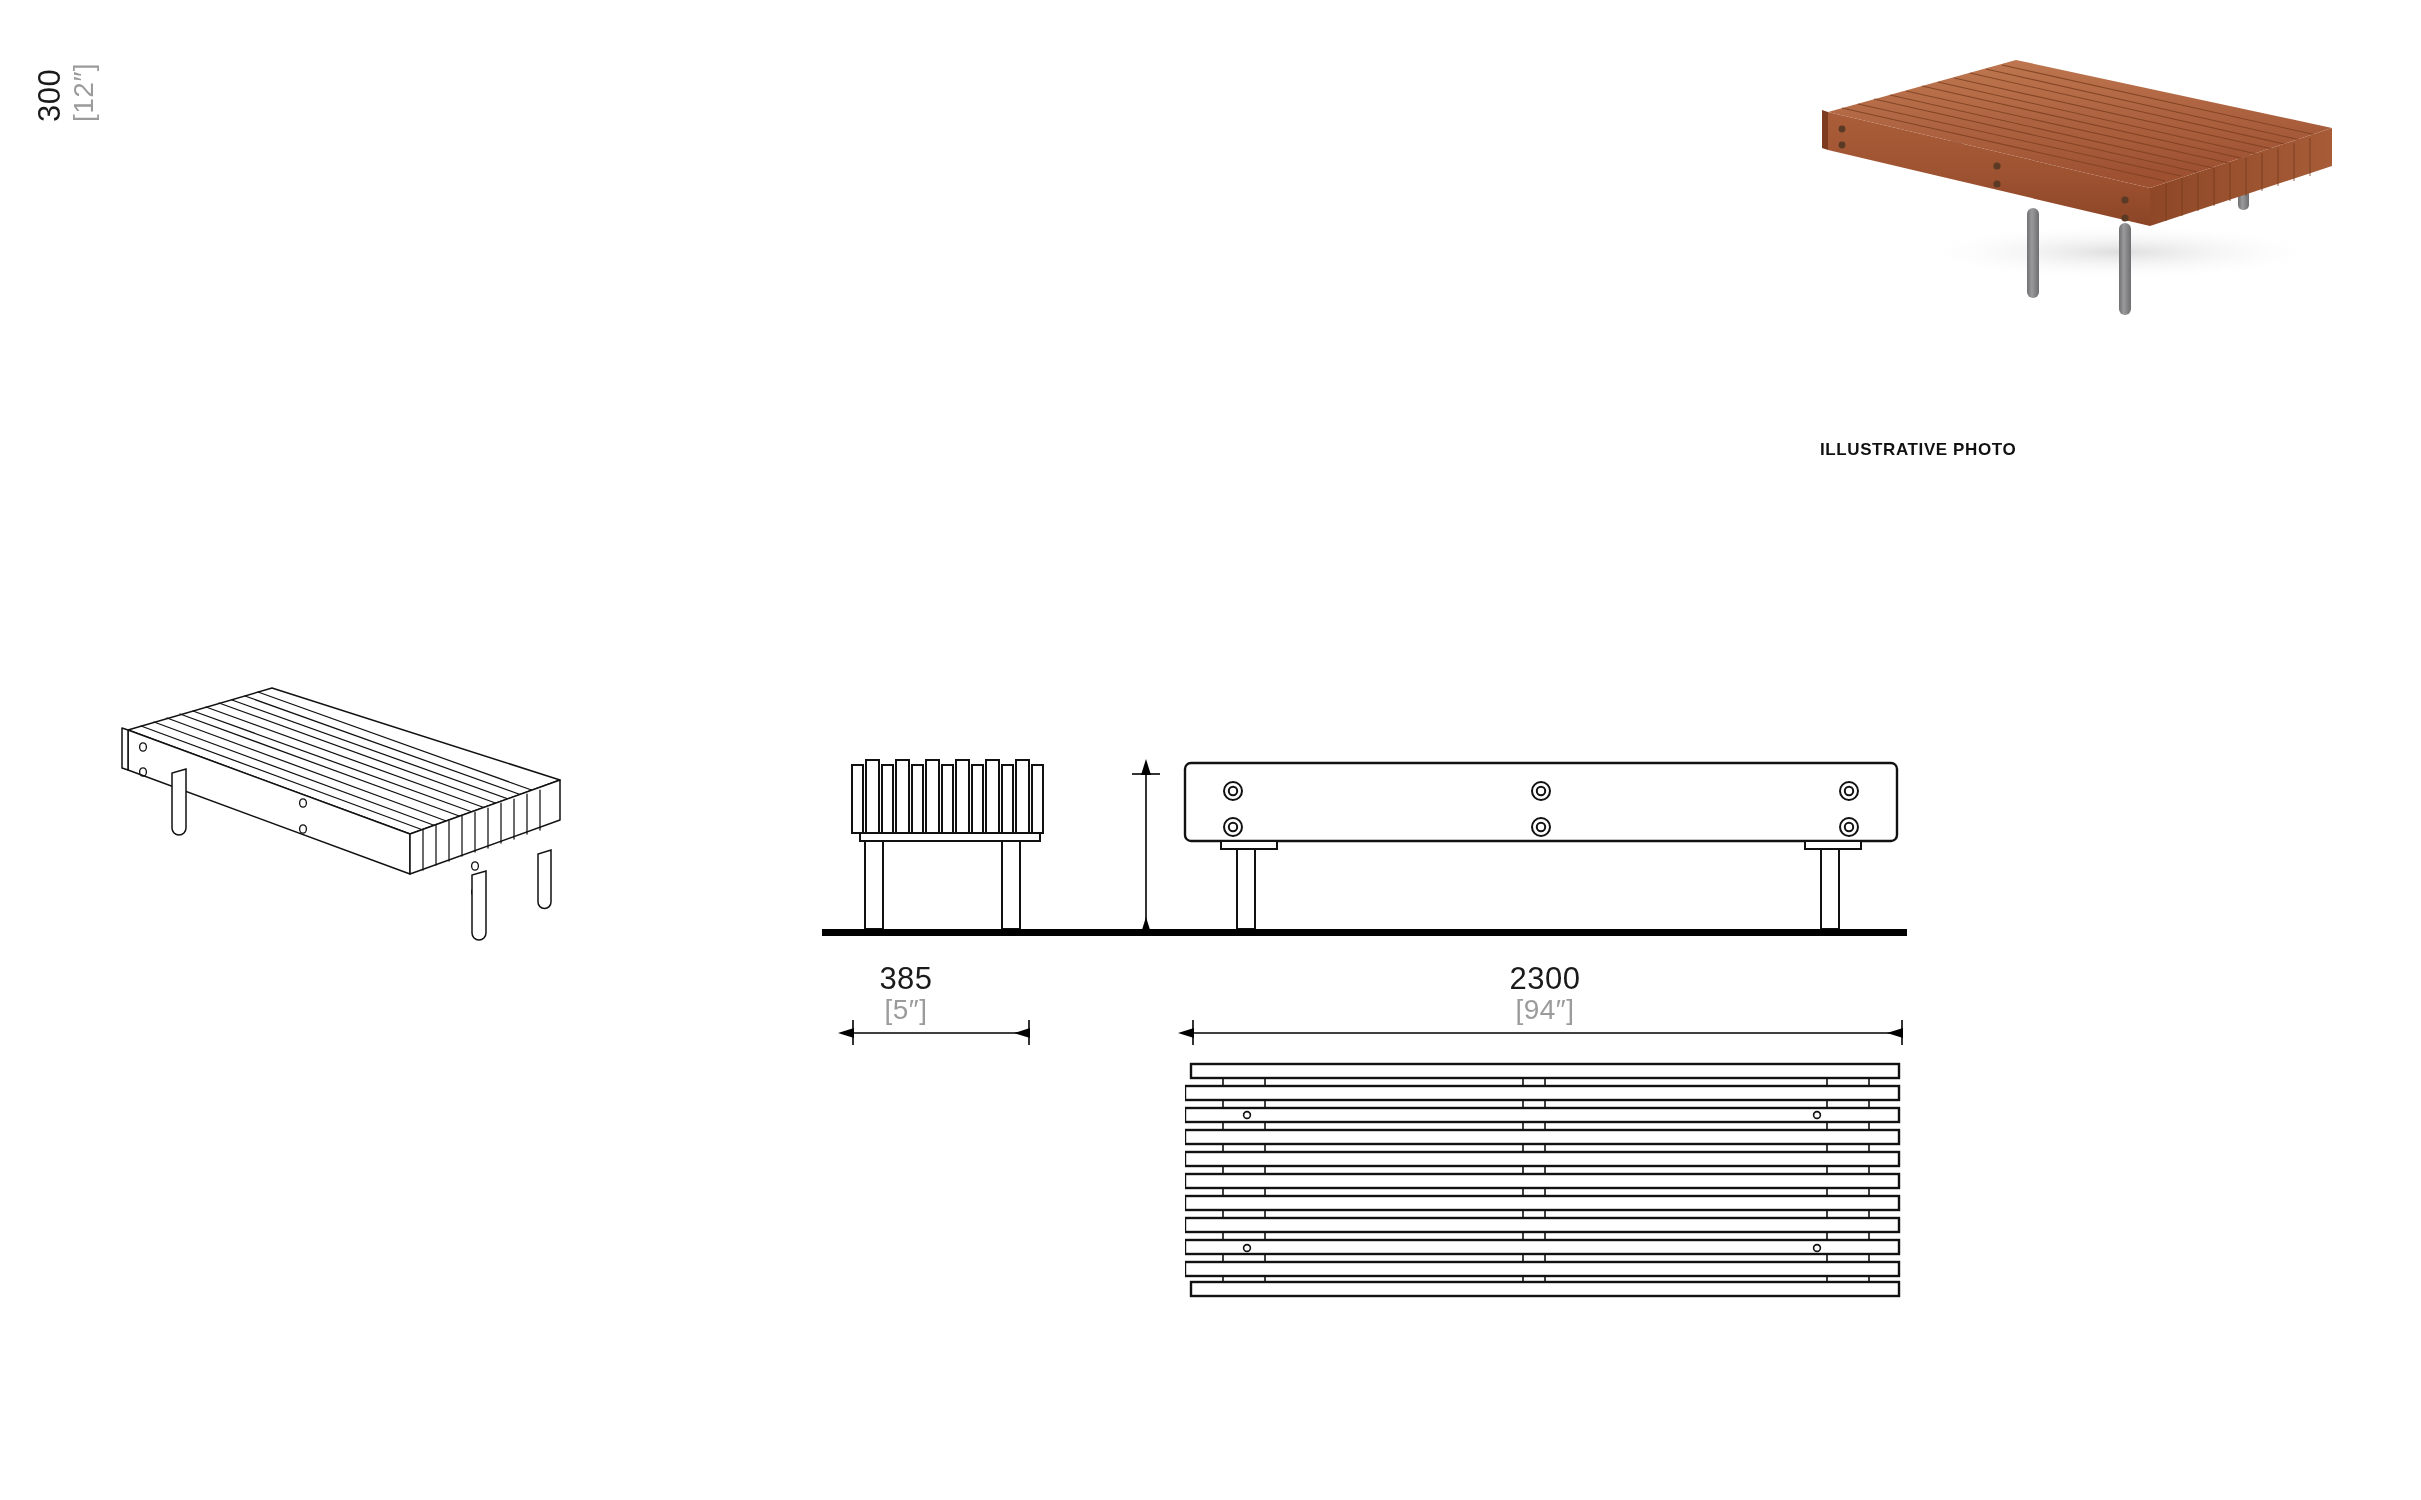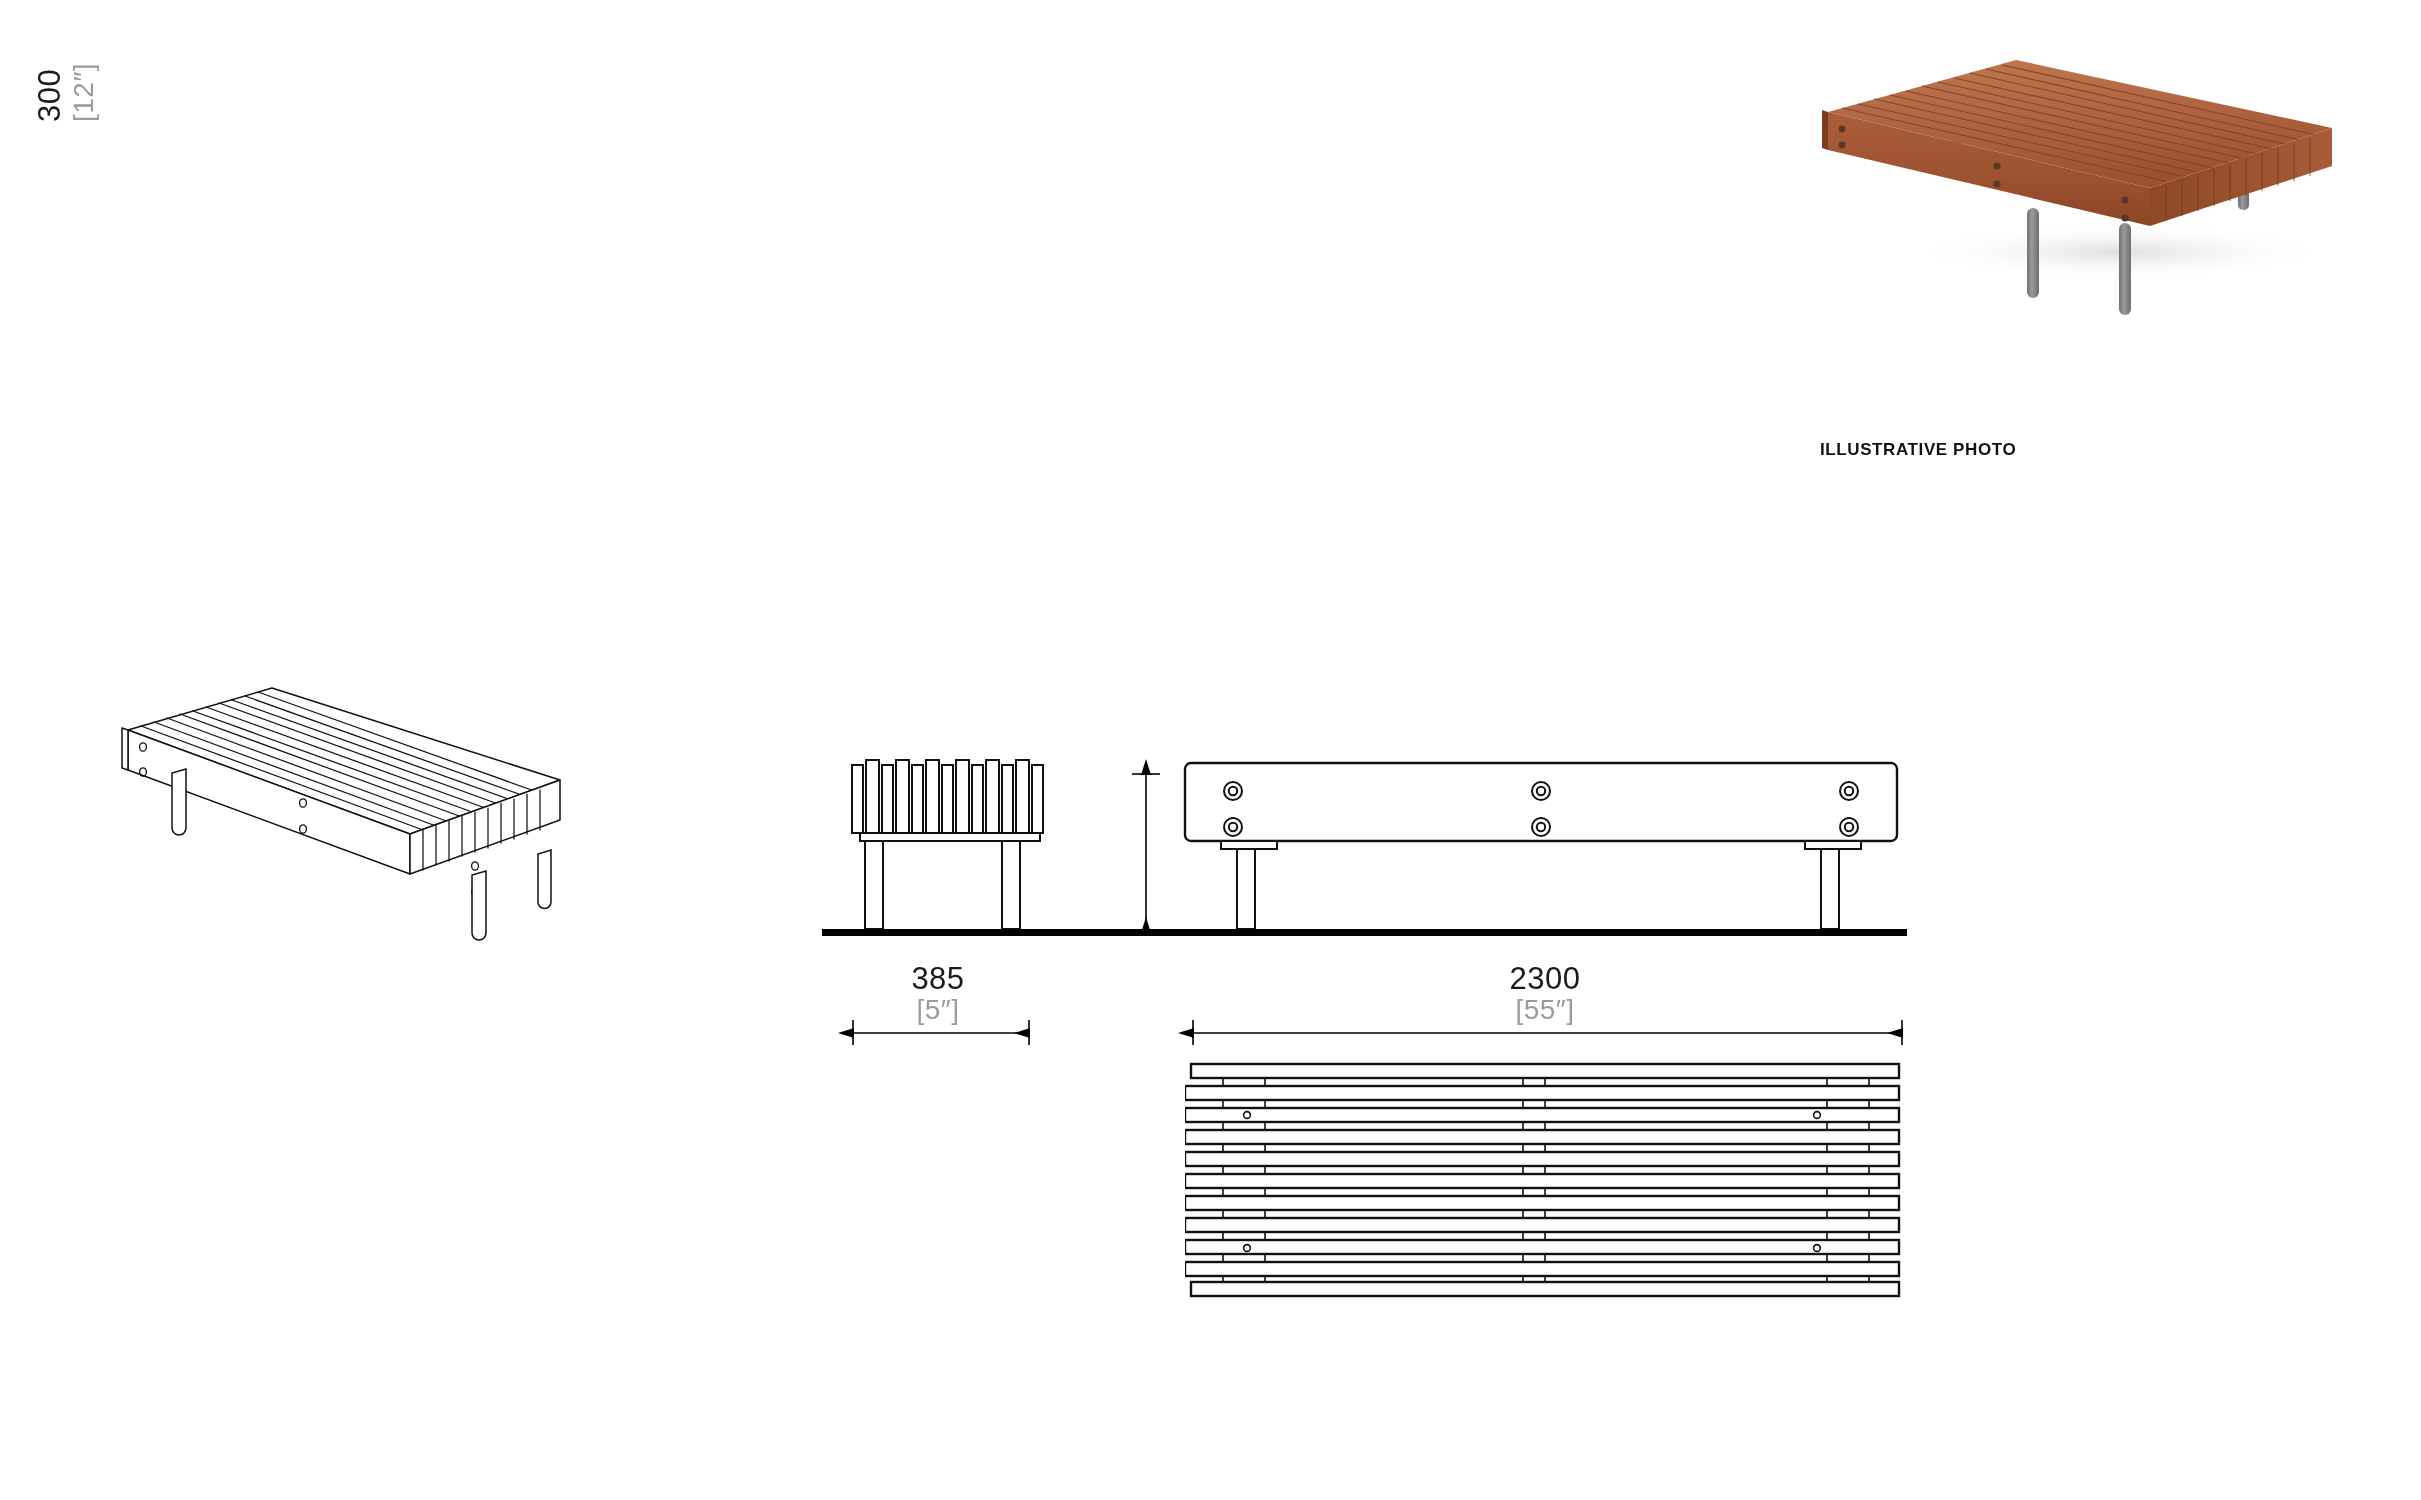--- a/index.html
+++ b/index.html
@@ -55,21 +55,21 @@
     font-family: "Liberation Sans", sans-serif;
     letter-spacing: 0.5px;
   }
   .dim-imperial {
     font-size: 28px;
     color: #9b9b9b;
     font-family: "Liberation Sans", sans-serif;
     letter-spacing: 0.5px;
   }
 
-  #dim-385-label { left: 848px; top: 962px; width: 180px; }
+  #dim-385-label { left: 816px; top: 962px; width: 180px; }
   #dim-1400-label { left: 1455px; top: 962px; width: 180px; }
 
   #dim-300-label {
     left: 1052px;
     top: 790px;
     width: 130px;
     height: 130px;
   }
   #dim-300-label .rot {
     position: absolute;
@@ -379,21 +379,21 @@
     </g>
   </svg>
 
   <div id="dim-385-label" class="dim-label">
     <div class="dim-metric">385</div>
     <div class="dim-imperial">[5″]</div>
   </div>
 
   <div id="dim-1400-label" class="dim-label">
     <div class="dim-metric">2300</div>
-    <div class="dim-imperial">[55″]</div>
+    <div class="dim-imperial">[94″]</div>
   </div>
 
   <div id="dim-300-label">
     <div id="dim-300-metric" class="rot dim-metric">300</div>
     <div id="dim-300-imperial" class="rot dim-imperial">[12″]</div>
   </div>
 
 </div>
 
 </body></html>

